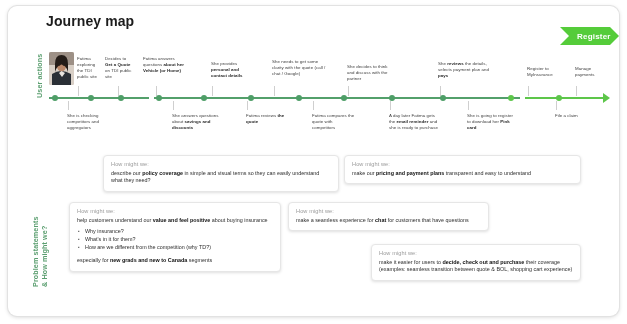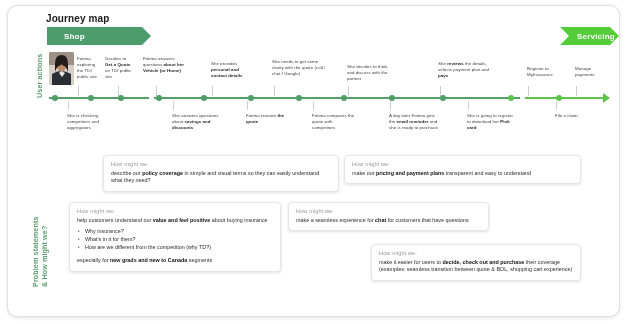--- a/index.html
+++ b/index.html
@@ -22,21 +22,21 @@
     background: #ffffff;
     border-radius: 9px;
     box-shadow: 0 0 0 1px #e2e2e2, 0 1px 4px rgba(0,0,0,0.18);
     overflow: hidden;
   }
   
   #title {
     position: absolute;
     left: 38px;
     top: 7px;
-    font-size: 10px;
+    font-size: 14px;
     font-weight: bold;
     color: #1c1c1c;
     letter-spacing: 0.1px;
   }
   
   #phasebar {
     position: absolute;
     left: 39px;
     top: 21px;
     height: 18px;
@@ -195,32 +195,27 @@
 </style>
 </head>
 <body>
 
 <div id="board">
 
   <div id="title">Journey map</div>
 
   <div id="phasebar">
 
-    <div class="phase" style="left:0px; width:104px;">
-      <div class="chev-body" style="width:95px; background:#4d9c6b;"></div>
-      <div class="chev-point" style="left:95px; border-left:9px solid #4d9c6b;"></div>
-      <div class="plabel" style="margin-left:17px;">Shop</div>
-    </div>
 
 
     <div class="phase" style="left:513px; width:59px;">
       <div class="chev-body" style="width:50px; background:#55cc3a;"></div>
       <div class="chev-point" style="left:50px; border-left:9px solid #55cc3a;"></div>
       <div class="chev-notch" style="left:0px;"></div>
-      <div class="plabel" style="margin-left:17px;">Servicing</div>
+      <div class="plabel" style="margin-left:17px;">Register</div>
     </div>
   </div>
 
   <div class="railtxt" id="rail-actions">User actions</div>
   <div class="railtxt" id="rail-problems">
     <span>Problem statements</span>
     <span>&amp; How might we?</span>
   </div>
 
   <div id="avatar">

